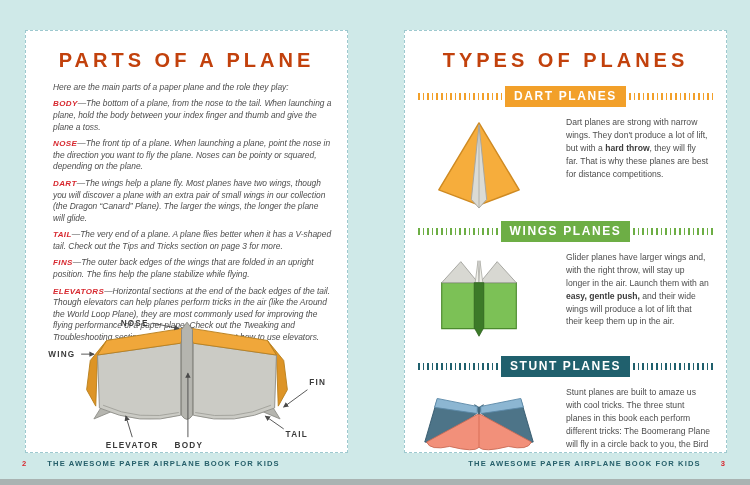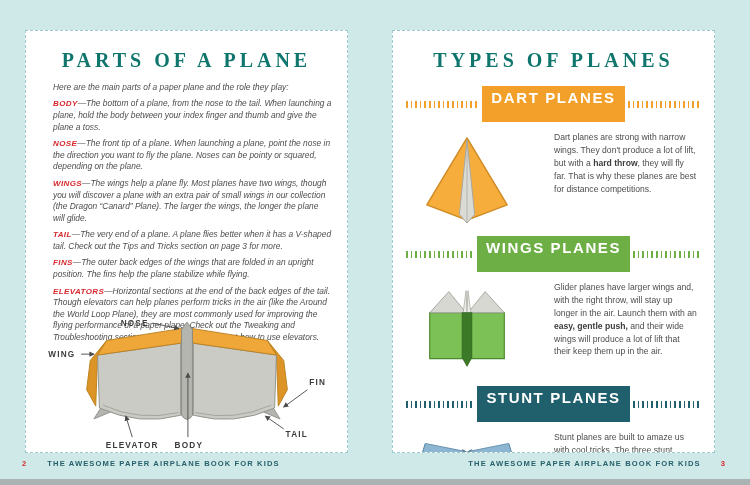--- a/index.html
+++ b/index.html
@@ -7,42 +7,42 @@
     width:750px;height:485px;position:relative;overflow:hidden;
     background:#cfe9e8;
     font-family:"Liberation Sans",sans-serif;
     -webkit-font-smoothing:antialiased;
   }
   .page{
     position:absolute;top:30px;height:423px;background:#ffffff;
     border:1px dashed #9ec9cf;box-sizing:border-box;overflow:hidden;
   }
   .page-left{left:25px;width:323px;}
-  .page-right{left:392px;width:323px;}
+  .page-right{left:404px;width:323px;}
   .page-title{
-    margin:18px 8px 0;text-align:center;color:#0f766e;
-    font-size:20px;font-weight:bold;letter-spacing:4px;font-family:Liberation Serif, serif;
+    margin:18px 8px 0;text-align:center;color:#c2410c;
+    font-size:20px;font-weight:bold;letter-spacing:4px;
   }
   
   .copy{padding:0 15px 0 27px;font-style:italic;}
   .intro{font-size:8.4px;color:#4d4d4d;line-height:1.36;margin:10px 0 0;}
   .part{font-size:8.4px;color:#4d4d4d;line-height:1.36;margin:5px 0 0;}
   .term{color:#d7282f;font-weight:bold;font-size:8px;letter-spacing:.4px;}
   
   .diagram{position:absolute;left:0;right:0;bottom:2px;text-align:center;}
   .diagram svg{display:block;margin:0 auto;}
   .diagram text{font-family:"Liberation Sans",sans-serif;font-size:9px;font-weight:bold;letter-spacing:1.3px;fill:#3b3b3b;}
   .diagram .arrow{stroke:#4a4a4a;stroke-width:1;fill:none;}
   
   .banner-row{display:flex;align-items:center;margin:14px 13px 0;}
   .section + .section .banner-row{margin-top:9px;}
   .rule{flex:1;height:7px;background:repeating-linear-gradient(90deg,var(--accent) 0 1.6px,transparent 1.6px 4.6px);}
   .banner{
     background:var(--accent);color:#ffffff;font-weight:bold;
-    font-size:15px;letter-spacing:1.6px;padding:3px 9px 16px;margin:0 3px;white-space:nowrap;
+    font-size:12px;letter-spacing:1.6px;padding:3px 9px 4px;margin:0 3px;white-space:nowrap;
   }
   .section-body{display:flex;margin:8px 16px 0 18px;min-height:97px;gap:17px;}
   .art{width:112px;display:flex;justify-content:center;align-items:flex-start;padding-top:4px;}
   .desc{flex:1;margin:1px 0 0 14px;font-size:8.6px;line-height:1.5;color:#4d4d4d;}
   .desc .b{font-weight:bold;color:#3d3d3d;}
   
   .footer{
     position:absolute;top:459px;display:flex;gap:20px;align-items:baseline;
     font-size:7.6px;font-weight:bold;letter-spacing:1.1px;color:#27606b;
   }
@@ -53,21 +53,21 @@
 </style>
 </head>
 <body>
 
 <div class="page page-left">
   <h1 class="page-title">PARTS OF A PLANE</h1>
   <div class="copy">
     <p class="intro">Here are the main parts of a paper plane and the role they play:</p>
     <p class="part"><span class="term">BODY</span><span>—The bottom of a plane, from the nose to the tail. When launching a plane, hold the body between your index finger and thumb and give the plane a toss.</span></p>
     <p class="part"><span class="term">NOSE</span><span>—The front tip of a plane. When launching a plane, point the nose in the direction you want to fly the plane. Noses can be pointy or squared, depending on the plane.</span></p>
-    <p class="part"><span class="term">WINGS</span><span>—The wings help a plane fly. Most planes have two wings, though you will discover a plane with an extra pair of small wings in our collection (the Dragon “Canard” Plane). The larger the wings, the longer the plane will glide.</span></p>
+    <p class="part"><span class="term">DART</span><span>—The wings help a plane fly. Most planes have two wings, though you will discover a plane with an extra pair of small wings in our collection (the Dragon “Canard” Plane). The larger the wings, the longer the plane will glide.</span></p>
     <p class="part"><span class="term">TAIL</span><span>—The very end of a plane. A plane flies better when it has a V-shaped tail. Check out the Tips and Tricks section on page 3 for more.</span></p>
     <p class="part"><span class="term">FINS</span><span>—The outer back edges of the wings that are folded in an upright position. The fins help the plane stabilize while flying.</span></p>
     <p class="part"><span class="term">ELEVATORS</span><span>—Horizontal sections at the end of the back edges of the tail. Though elevators can help planes perform tricks in the air (like the Around the World Loop Plane), they are most commonly used for improving the flying performance of a paper plane. Check out the Tweaking and Troubleshooting section on page 6 for more about how to use elevators.</span></p>
   </div>
 
   <div class="diagram">
     <svg width="292" height="137" viewBox="0 0 320 150">
       <defs>
         <marker id="ah" markerWidth="7" markerHeight="7" refX="5" refY="3" orient="auto">
           <path d="M0,0 L6,3 L0,6 Z" fill="#4a4a4a"></path>

